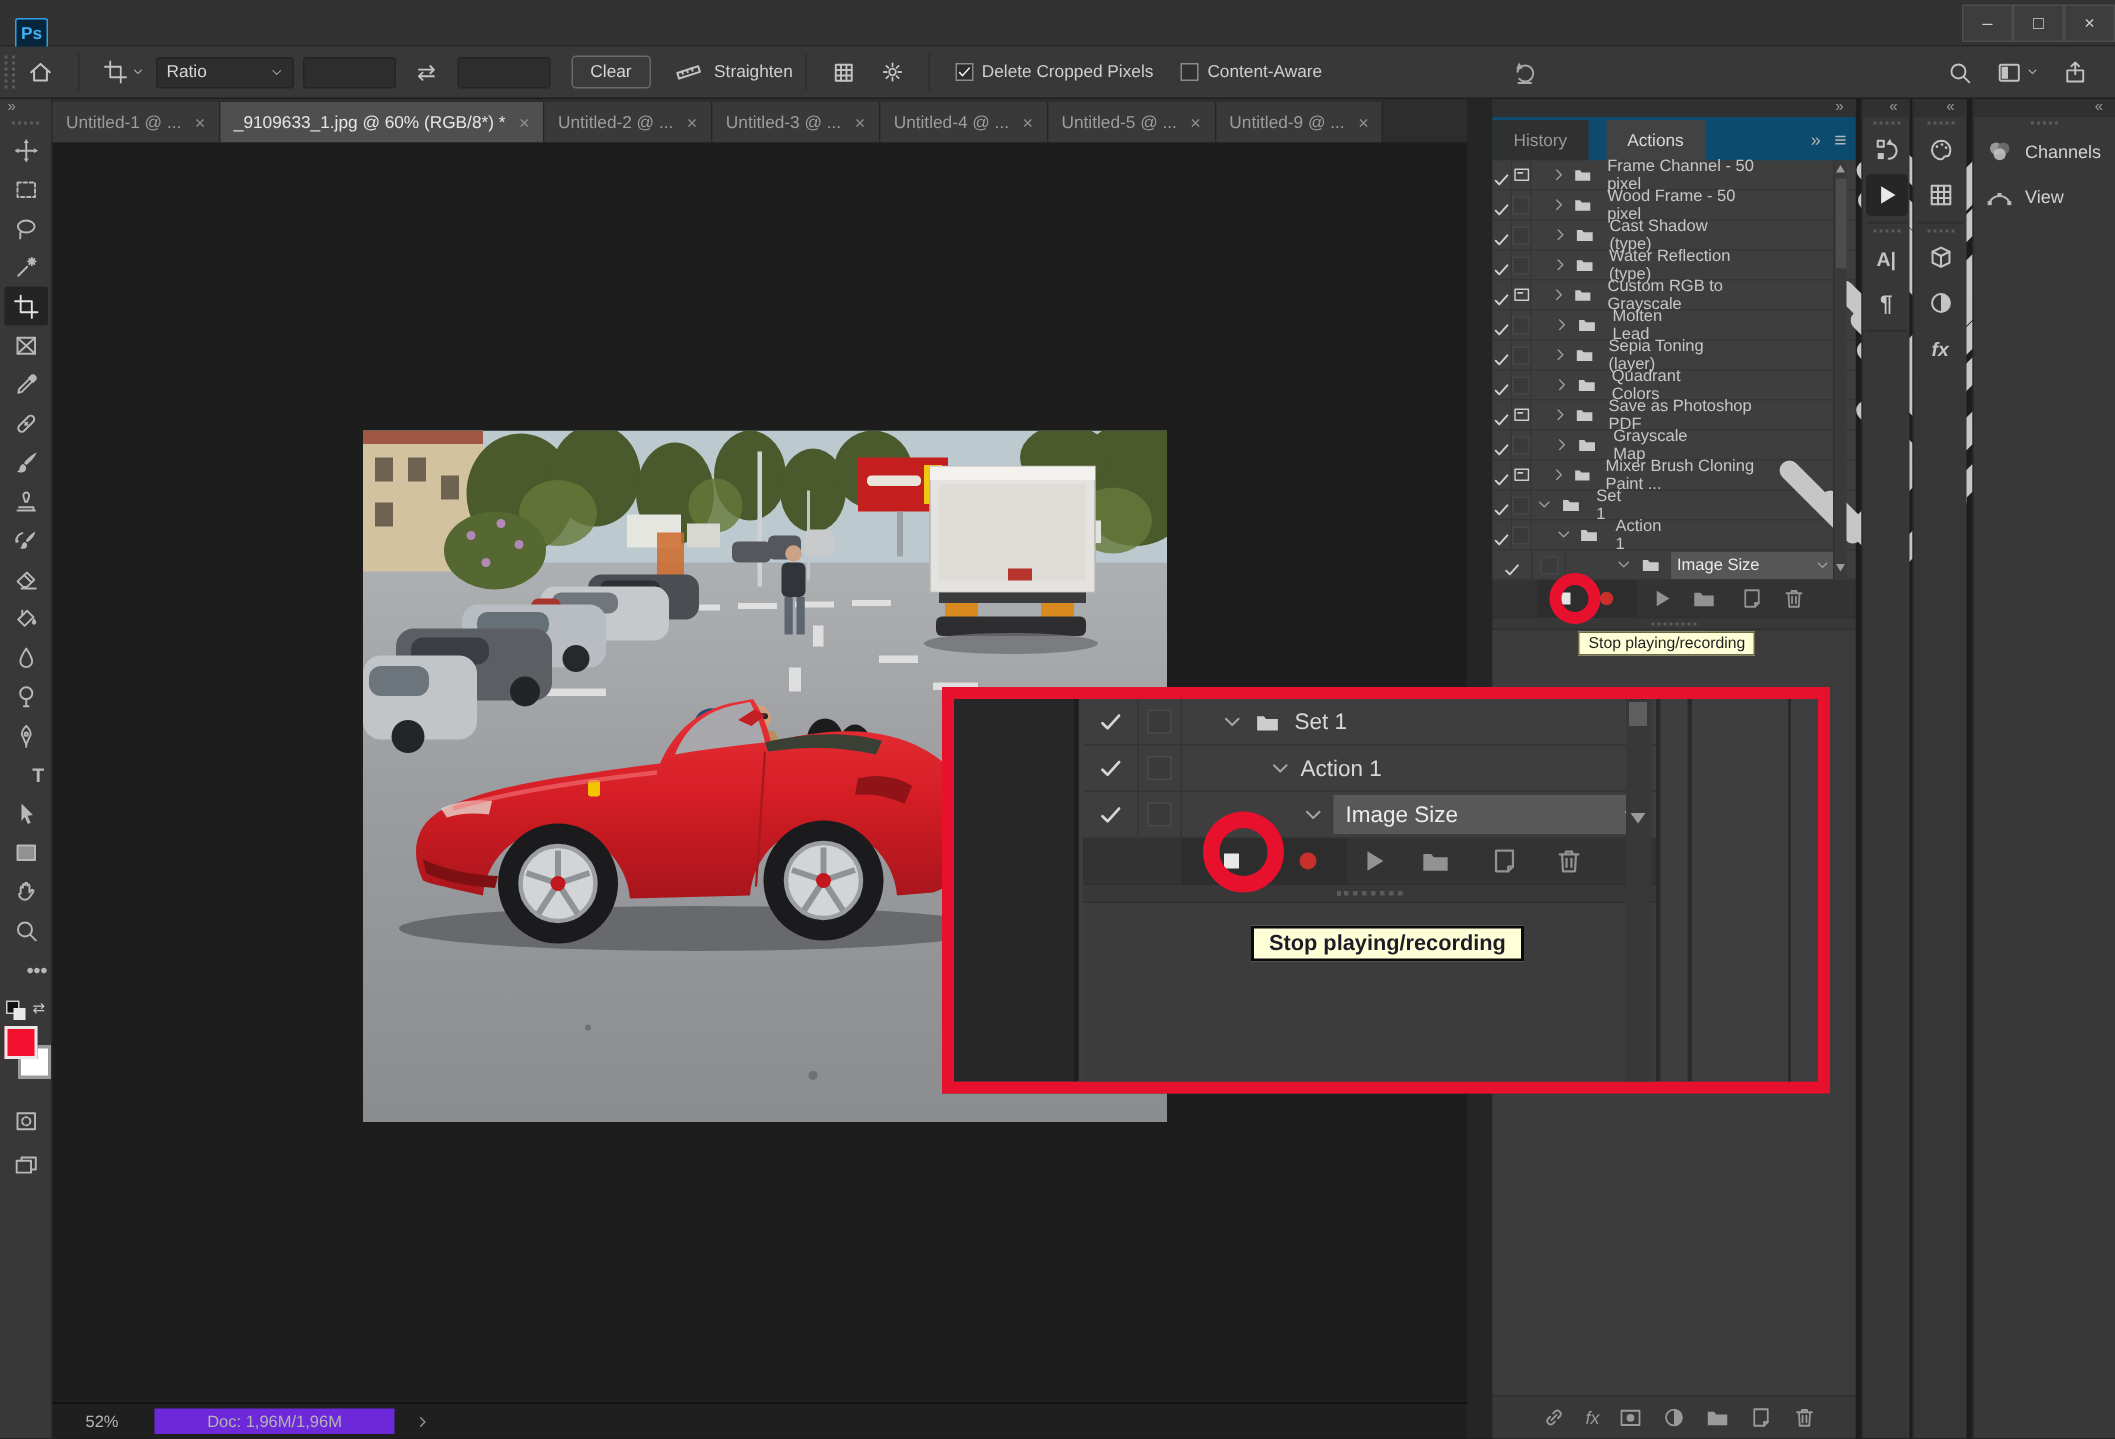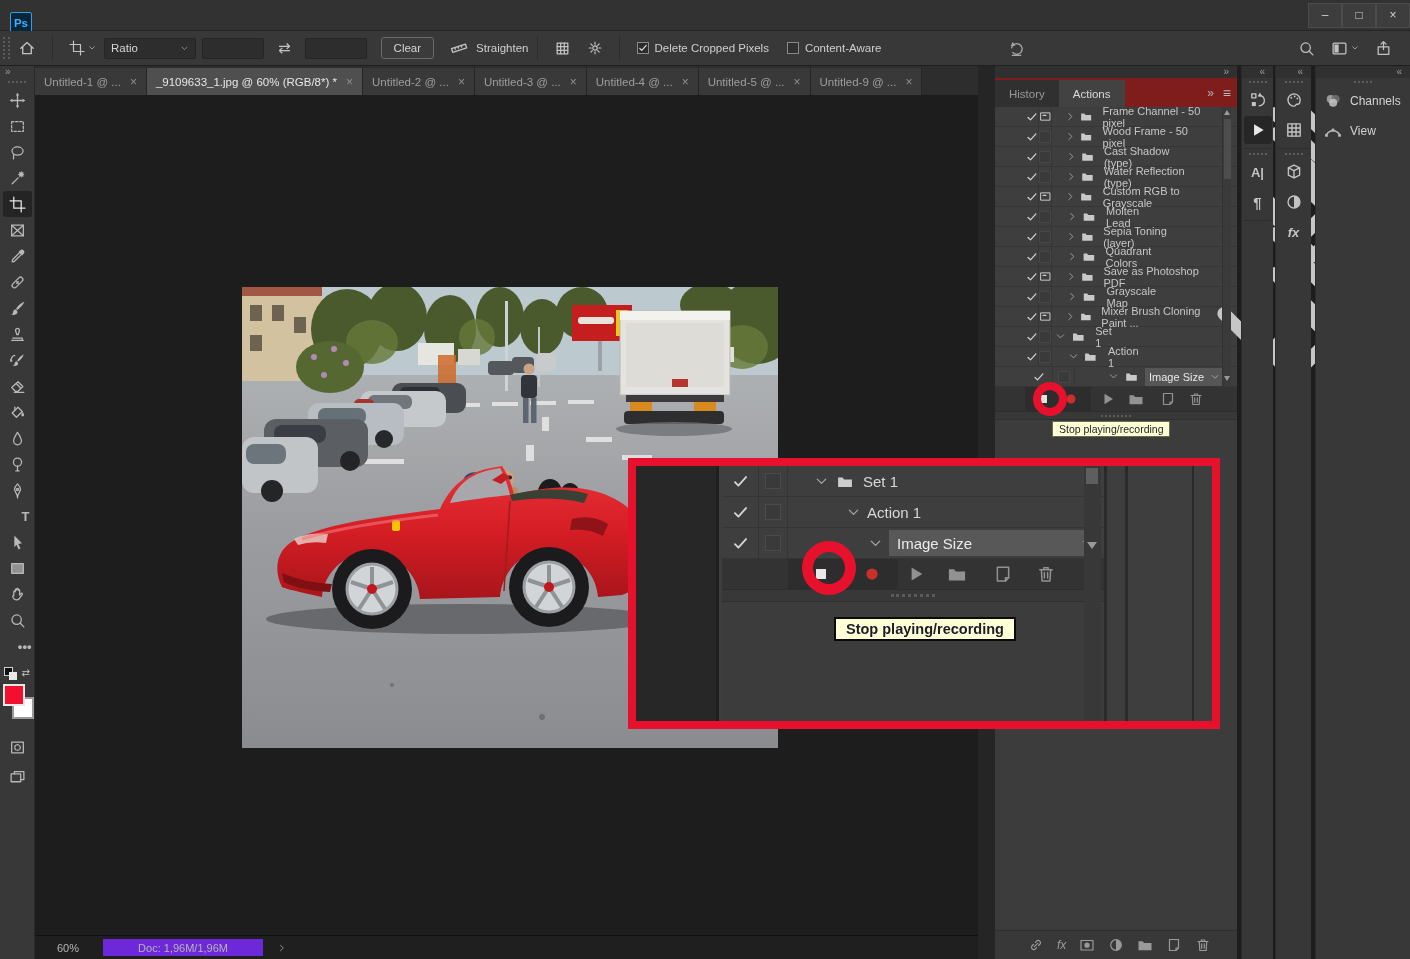--- a/index.html
+++ b/index.html
@@ -63,26 +63,26 @@
   .canvas { left:35px; top:95px; width:943px; height:840px; background:#1d1d1d; overflow:hidden; }
   .photo { position:absolute; left:207px; top:192px; width:536px; height:461px; }
   .statusbar { left:35px; top:935px; width:943px; height:24px; background:#1f1f1f; border-top:1px solid #111;
                display:flex; align-items:center; color:#b5b5b5; font-size:11px; }
   .doc-field { width:160px; height:17px; background:#6d28d9; margin-left:24px; display:flex; align-items:center; justify-content:center; }
   .gapcol { left:978px; top:66px; width:17px; height:893px; background:#252525; }
 
   
   .dock1 { left:995px; top:66px; width:242px; height:893px; background:#383838; }
   .dock-hdr { height:12px; background:#303030; color:#9a9a9a; font-size:10px; text-align:right; padding-right:8px; line-height:11px; }
-  .pan-tabs { height:29px; background:#7f1d1d; display:flex; align-items:flex-end; position:relative; }
+  .pan-tabs { height:29px; background:#0c4a6e; display:flex; align-items:flex-end; position:relative;gap:12px; }
   .pan-tab { height:27px; padding:0 14px; display:flex; align-items:center; font-size:11.5px; color:#989898; background:#303030; }
   .pan-tab.f-active { background:#424242; color:#d9d9d9; }
   .pan-tabs .rightics { position:absolute; right:6px; top:7px; display:flex; gap:9px; color:#b5b5b5; font-size:12px; align-items:center;}
   .act-list { position:relative; background:#3e3e3e; }
-  .act-row { height:20px; display:flex; align-items:center; border-bottom:1px solid #363636; position:relative; color:#c6c6c6; font-size:11px;padding-left:31px; }
+  .act-row { height:20px; display:flex; align-items:flex-end; border-bottom:1px solid #363636; position:relative; color:#c6c6c6; font-size:11px; }
   .act-check { width:26px; display:flex; justify-content:center; color:#d0d0d0; }
   .act-box { width:23px; display:flex; justify-content:center; align-items:center; border-left:1px solid #363636; border-right:1px solid #363636; align-self:stretch; }
   .act-box .empty { width:12px; height:12px; background:#3a3a3a; border:1px solid #474747; }
   .act-box .dlg { display:none; position:absolute; width:13px; height:13px; color:#cdcdcd; }
   .act-row.f-dialog .act-box .dlg { display:block; }
   .act-row.f-dialog .act-box .empty { visibility:hidden; }
   .act-content { display:flex; align-items:center; flex:1; height:100%; }
   .act-chev { width:12px; height:12px; color:#9e9e9e; margin-right:4px; }
   .act-chev svg { width:11px; height:11px; }
   .act-row.chevron-down .act-chev svg { transform:rotate(90deg); }
@@ -830,21 +830,21 @@
 
       <g fill="#6f7074">
           <circle cx="300" cy="430" r="3"></circle>
           <circle cx="150" cy="398" r="2"></circle>
           <circle cx="420" cy="380" r="2"></circle>
         </g>
     </svg>
   </div>
 
   <div class="statusbar abs">
-    <span style="margin-left:22px">60%</span>
+    <span style="margin-left:22px">52%</span>
     <div class="doc-field">
         <span>Doc: 1,96M/1,96M</span>
       </div>
     <span style="margin-left:14px;color:#9a9a9a">
         <svg class="ic" width="10" height="10">
           <use href="#i-chev"></use>
         </svg>
       </span>
   </div>
 

